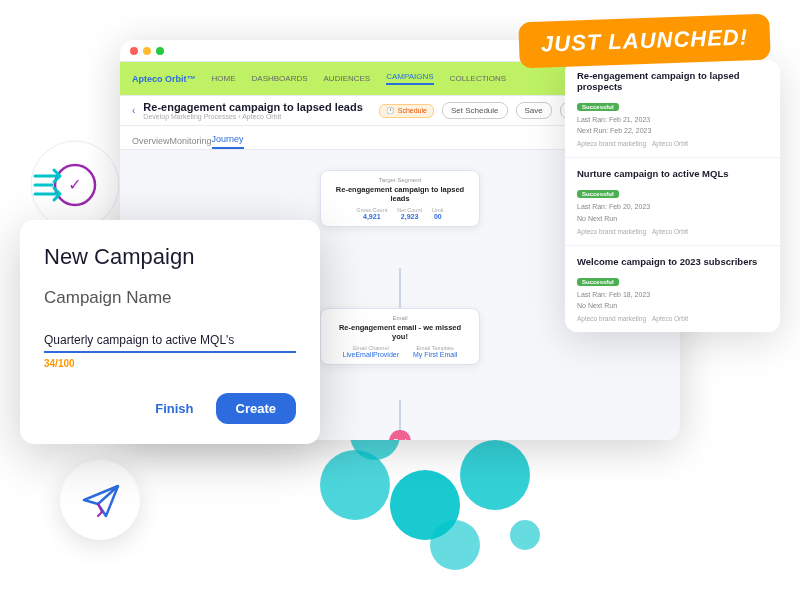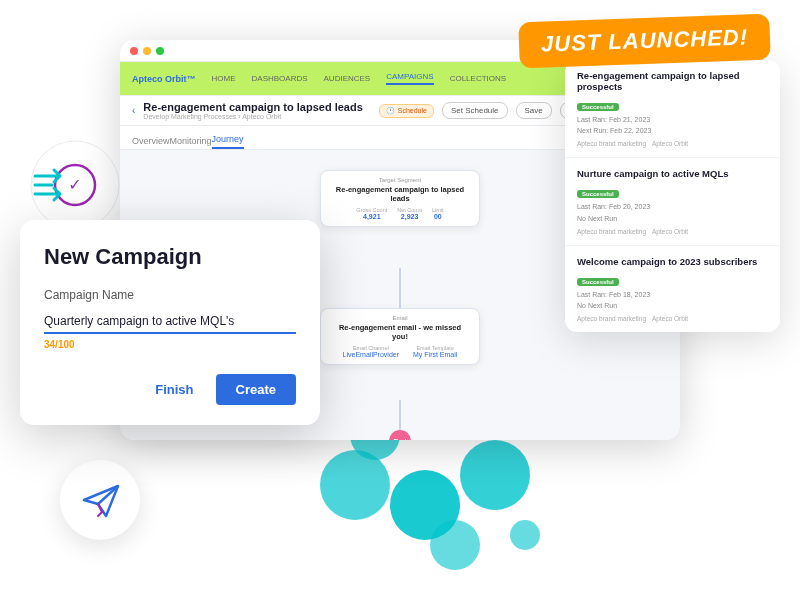--- a/index.html
+++ b/index.html
@@ -305,29 +305,29 @@
       background: #fff;
       border-radius: 14px;
       box-shadow: 0 12px 50px rgba(0,0,0,0.2);
       padding: 24px 24px 20px;
       z-index: 60;
       pointer-events: all;
     }
 
     .modal-title {
       font-size: 22px;
-      font-weight: 700;
+      font-weight: 400;
       color: #1a1a2e;
       margin-bottom: 18px;
     }
 
     .form-label {
-      font-size: 12px;
+      font-size: 17px;
       color: #555;
-      margin-bottom: 8px;
+      margin-bottom: 21px;
       display: block;
     }
 
     .form-input {
       width: 100%;
       border: none;
       border-bottom: 2px solid #2d6cdf;
       outline: none;
       font-size: 12px;
       color: #1a1a2e;
@@ -357,21 +357,21 @@
       font-size: 13px;
       font-weight: 600;
       cursor: pointer;
       padding: 6px 12px;
     }
 
     .btn-create {
       background: #2d6cdf;
       color: #fff;
       border: none;
-      border-radius: 4px;
+      border-radius: 12px;
       font-size: 13px;
       font-weight: 600;
       padding: 8px 20px;
       cursor: pointer;
     }
 
     
     .deco-arrows {
       position: absolute;
       top: 140px;

